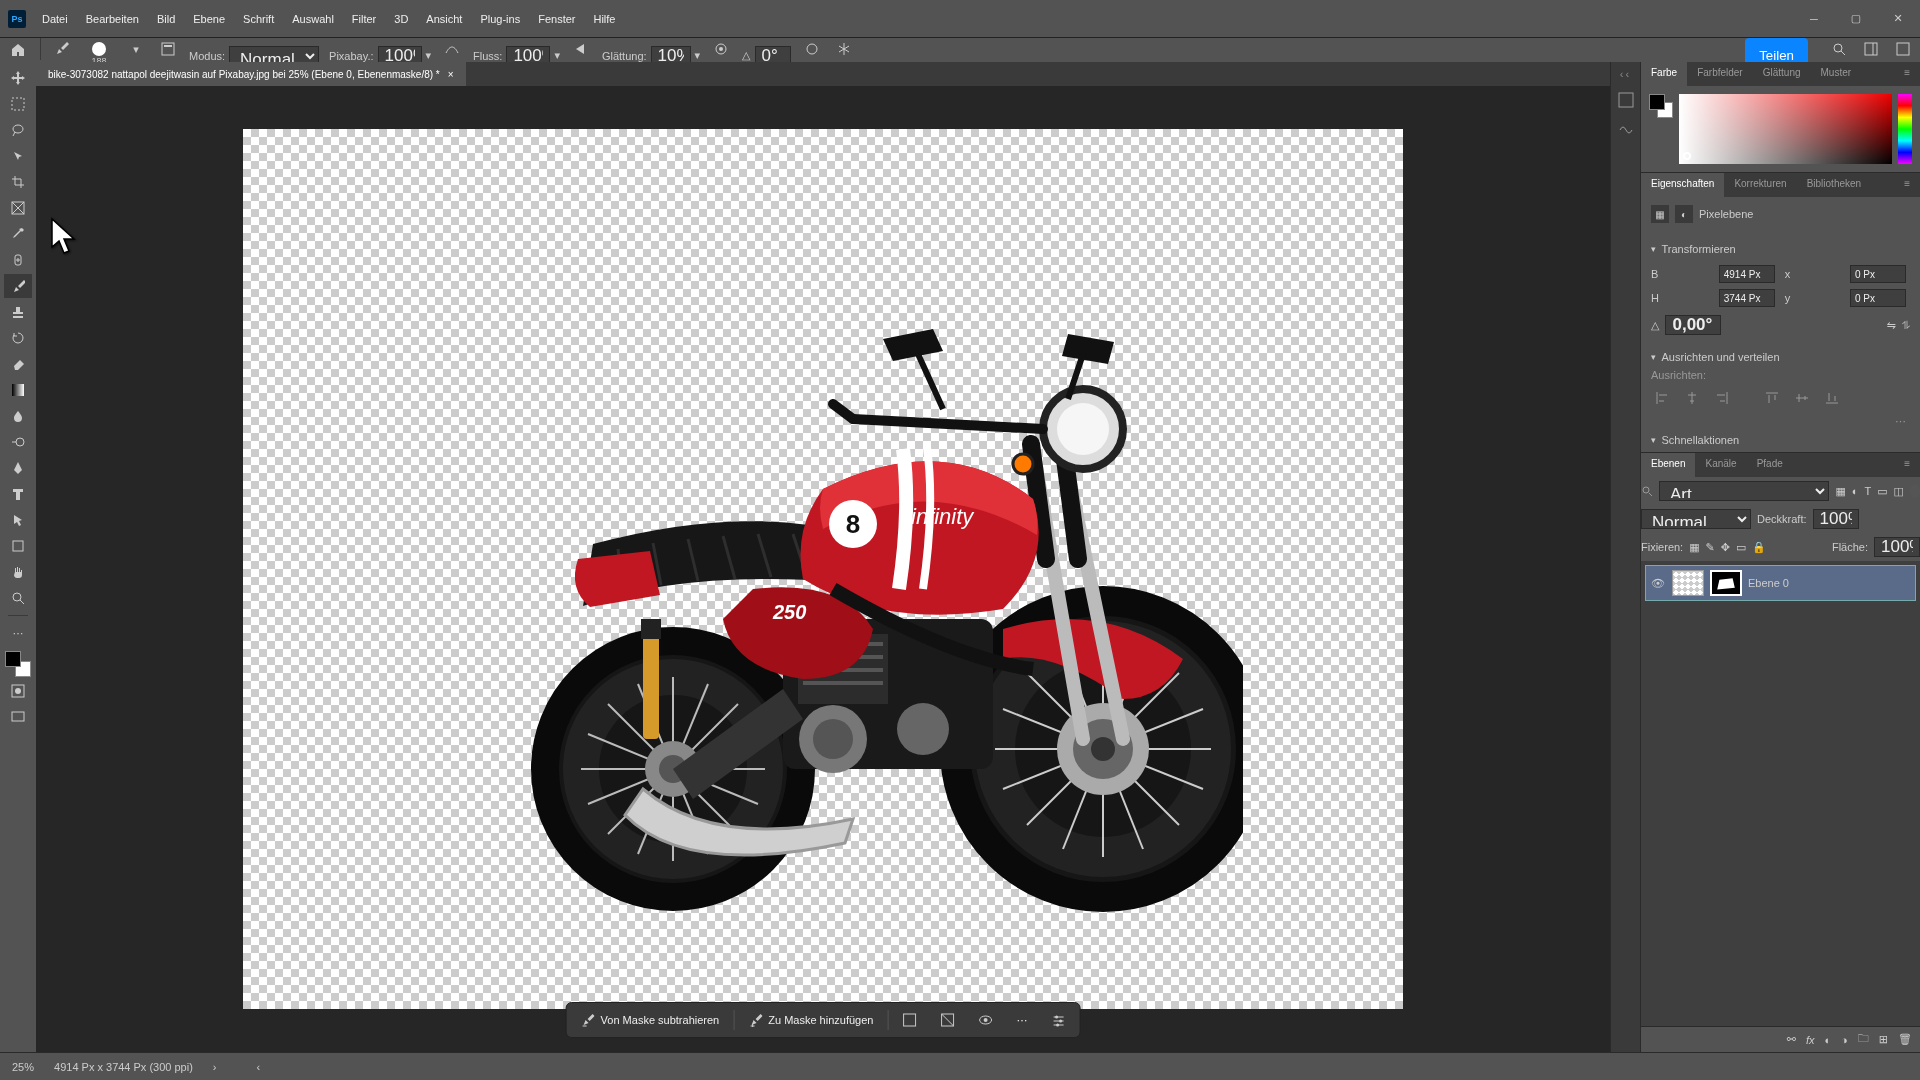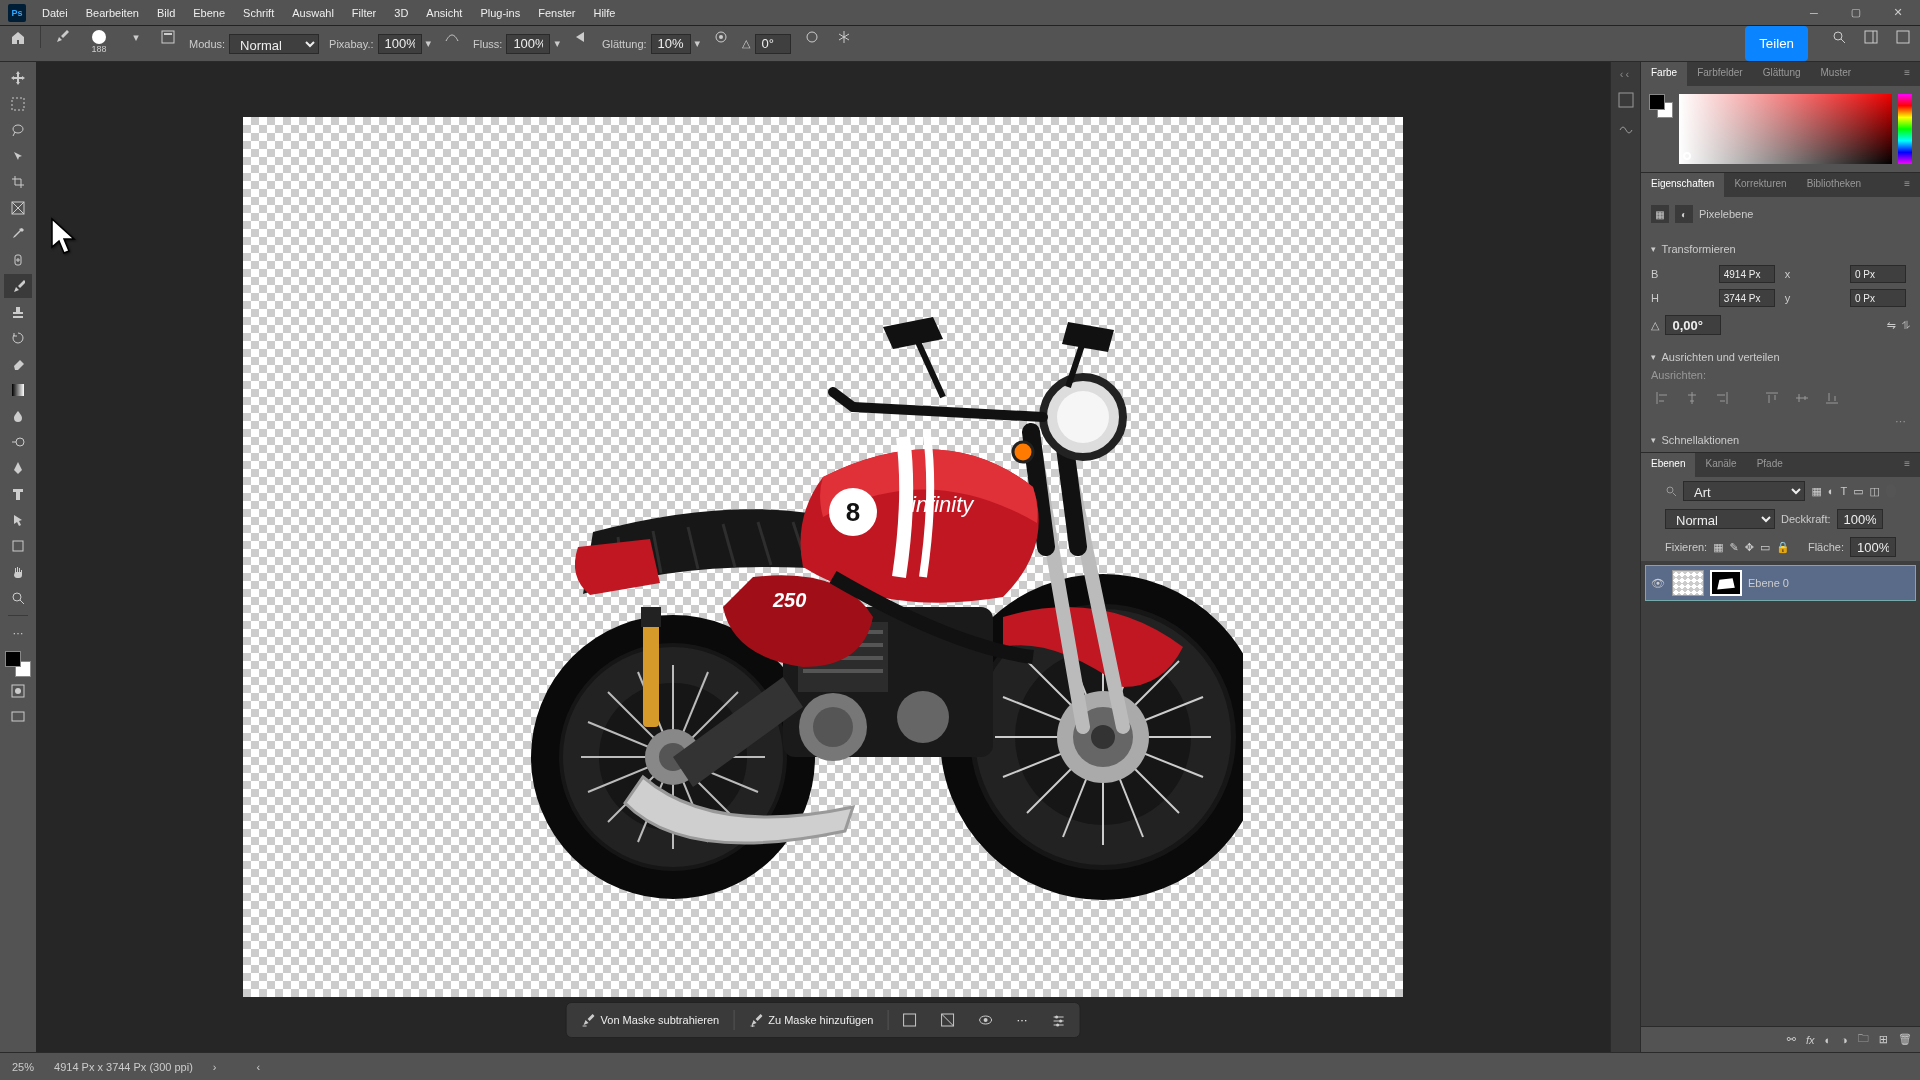--- a/index.html
+++ b/index.html
@@ -1,27 +1,27 @@
 <!DOCTYPE html>
 <html><head>
 <meta charset="utf-8">
 <style>
 *{margin:0;padding:0;box-sizing:border-box;font-family:"Segoe UI",Tahoma,sans-serif;user-select:none}
 body{width:1920px;height:1080px;background:#323232;overflow:hidden;color:#ccc;font-size:11px}
-.menubar{height:26px;background:#535353;display:flex;align-items:center;padding:0 8px;gap:2px;border-bottom:1px solid #222}
+.menubar{height:38px;background:#535353;display:flex;align-items:center;padding:0 8px;gap:2px;border-bottom:1px solid #222}
 .ps-logo{width:18px;height:18px;background:#001e36;color:#31a8ff;display:flex;align-items:center;justify-content:center;font-weight:bold;font-size:9px;border-radius:2px;margin-right:6px}
 .menu-item{padding:3px 8px;color:#eee;cursor:default}
 .win-controls{margin-left:auto;display:flex;gap:14px;color:#ccc}
 .win-btn{width:28px;height:18px;display:flex;align-items:center;justify-content:center;cursor:default}
 .optbar{height:36px;background:#535353;display:flex;padding:0 6px;gap:10px;border-bottom:1px solid #2a2a2a}
 .opt-home{width:24px;height:24px;display:flex;align-items:center;justify-content:center}
 .opt-sep{width:1px;height:22px;background:#3a3a3a}
 .opt-field{display:flex;align-items:center;gap:4px}
 .opt-label{color:#ccc}
-.opt-input{background:#3f3f3f;border:1px solid #2a2a2a;color:#eee;padding:2px 6px;height:20px;font-size:13px}
+.opt-input{background:#3f3f3f;border:1px solid #2a2a2a;color:#eee;padding:2px 6px;height:20px;font-size:17px}
 .opt-dd{width:90px}
 .opt-btn{width:22px;height:22px;display:flex;align-items:center;justify-content:center}
 .brush-prev{width:32px;height:32px;display:flex;flex-direction:column;align-items:center;justify-content:center}
 .brush-dot{width:14px;height:14px;background:#fff;border-radius:50%}
 .brush-sz{font-size:9px;color:#ccc}
 .share-btn{background:#0a84ff;color:#fff;padding:4px 14px;border-radius:4px;margin-left:auto;border:none}
 .right-icons{display:flex;gap:10px;margin-left:10px}
 .workspace{position:absolute;top:62px;left:0;right:0;bottom:28px;display:flex}
 .toolbar{width:36px;background:#535353;display:flex;flex-direction:column;align-items:center;padding:4px 0;gap:2px}
 .tool{width:28px;height:24px;display:flex;align-items:center;justify-content:center;color:#ccc;cursor:default;position:relative}
@@ -58,21 +58,21 @@
 .props-body{padding:8px 10px}
 .props-row{display:flex;align-items:center;gap:6px;margin-bottom:6px}
 .props-icon{width:18px;height:18px;background:#3a3a3a;display:flex;align-items:center;justify-content:center;font-size:10px}
 .section-head{display:flex;align-items:center;gap:6px;padding:6px 10px;color:#ccc;cursor:default}
 .chev{font-size:9px}
 .wh-grid{display:grid;grid-template-columns:auto 60px auto 60px;gap:6px;align-items:center;padding:4px 10px}
 .wh-grid input{background:#3f3f3f;border:1px solid #2a2a2a;color:#eee;padding:2px 4px;height:18px;font-size:10px;width:56px}
 .align-row{display:flex;gap:8px;padding:6px 10px}
 .align-btn{width:22px;height:22px;display:flex;align-items:center;justify-content:center}
 .layers-panel{border-top:1px solid #2a2a2a;flex:1;display:flex;flex-direction:column}
-.layer-opts{display:flex;align-items:center;gap:6px;padding:4px 24px;flex-wrap:wrap}
+.layer-opts{display:flex;align-items:center;gap:6px;padding:4px 0;flex-wrap:wrap}
 .layer-search{flex:1}
 .layer-list{flex:1;background:#3f3f3f;padding:4px;overflow:auto}
 .layer-row{display:flex;align-items:center;gap:6px;padding:4px;background:#5a6b8a;border:1px solid #7aa}
 .eye{width:16px;text-align:center}
 .thumb{width:32px;height:26px;background:#fff;border:1px solid #999;background-image:linear-gradient(45deg,#ccc 25%,transparent 25%),linear-gradient(-45deg,#ccc 25%,transparent 25%),linear-gradient(45deg,transparent 75%,#ccc 75%),linear-gradient(-45deg,transparent 75%,#ccc 75%);background-size:6px 6px}
 .mask-thumb{width:32px;height:26px;background:#000;border:2px solid #fff;position:relative}
 .mask-thumb::after{content:"";position:absolute;inset:3px;background:#fff;clip-path:polygon(20% 30%,80% 20%,90% 80%,10% 90%)}
 .layer-footer{height:26px;background:#535353;display:flex;align-items:center;justify-content:flex-end;gap:10px;padding:0 8px;border-top:1px solid #2a2a2a}
 .statusbar{position:absolute;bottom:0;left:0;right:0;height:28px;background:#535353;display:flex;align-items:center;padding:0 12px;gap:20px;color:#ccc;border-top:1px solid #2a2a2a}
 .collapsed-dock{width:30px;background:#3a3a3a;display:flex;flex-direction:column;align-items:center;padding:6px 0;gap:12px;border-left:1px solid #2a2a2a}
@@ -328,20 +328,26 @@
         </svg>
       </div>
     <div class="tool">
         <svg width="14" height="14">
           <rect x="1" y="2" width="12" height="9" fill="none" stroke="#ccc"></rect>
         </svg>
       </div>
   </div>
 
   <div class="doc-area">
+    <div class="doc-tabs">
+      <div class="doc-tab">
+        <span>bike-3073082 nattapol deejitwasin auf Pixabay.jpg bei 25% (Ebene 0, Ebenenmaske/8) *</span>
+        <span class="doc-close">×</span>
+      </div>
+    </div>
     <div class="canvas-wrap">
       <div class="canvas">
 
         <svg class="moto" viewBox="0 0 720 620">
 
           <g transform="translate(150,470)">
             <circle r="130" fill="#161616"></circle>
             <circle r="128" fill="none" stroke="#0a0a0a" stroke-width="28"></circle>
             <circle r="100" fill="none" stroke="#333" stroke-width="6"></circle>
             <circle r="92" fill="none" stroke="#222" stroke-width="36"></circle>

